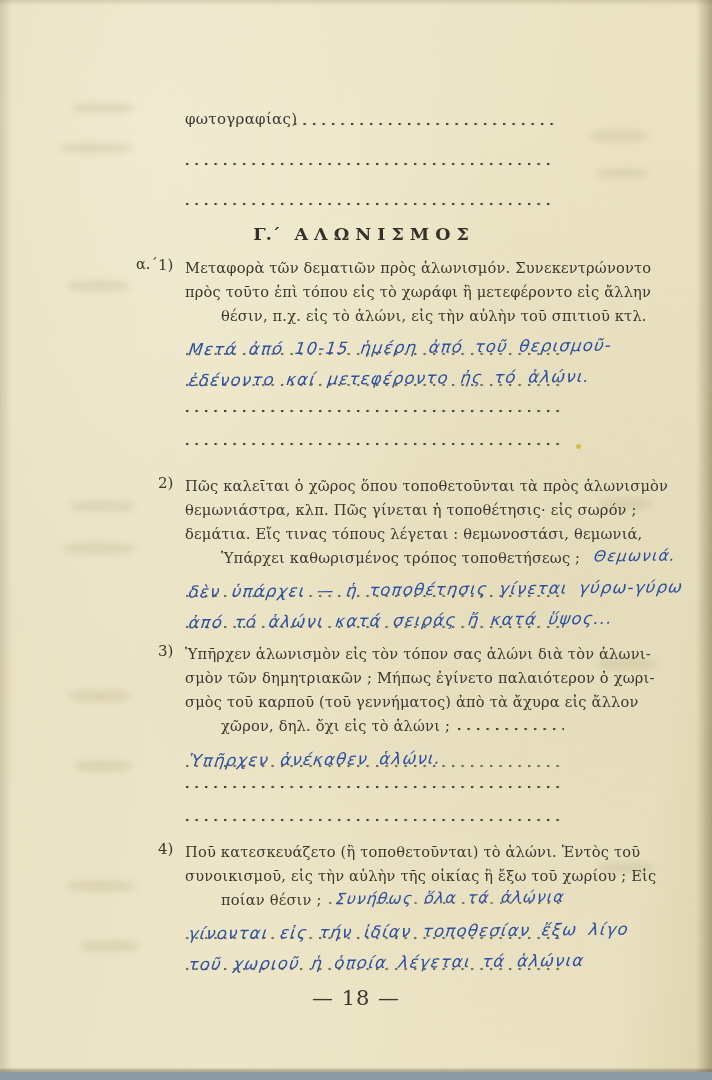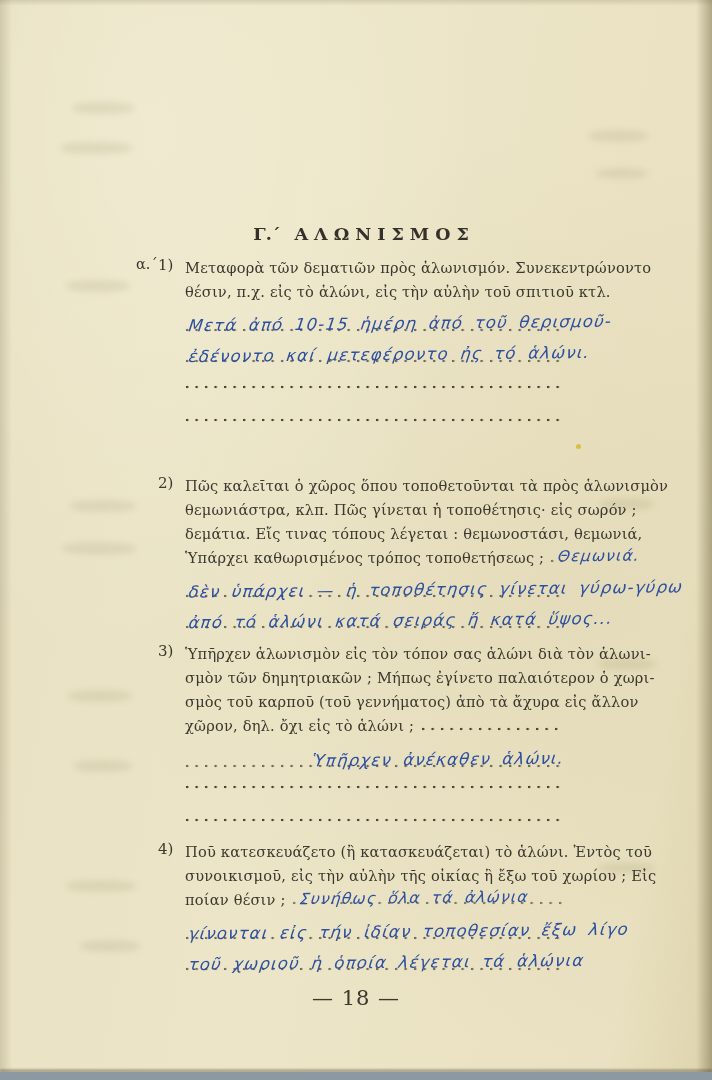--- a/index.html
+++ b/index.html
@@ -48,23 +48,23 @@
   
   .heading { position:absolute; left:0; top:224px; width:100%; text-align:center;
     font-weight:bold; font-size:17.5px; color:#34312a;margin-left:8px; }
   .heading .htitle { margin-left:14px; letter-spacing:6px; }
 
   
   .q { position:absolute; left:136px; width:428px; display:flex; }
   #q1 { top:256px; } #q2 { top:474px; } #q3 { top:642px; } #q4 { top:840px; }
   .marker { width:22px; font-size:14.5px; flex:none; }
   .qnum { width:27px; font-size:15px; flex:none; }
-  .qbody { flex:1; min-width:0;text-align:right; }
+  .qbody { flex:1; min-width:0; }
   .pline { font-size:14.6px; line-height:24px; letter-spacing:0.2px; white-space:nowrap; }
-  .flexline { display:flex; align-items:baseline; white-space:nowrap; }
+  .flexline { display:flex; align-items:baseline; white-space:nowrap;margin-left:36px; }
 
   
   .handline { position:relative; line-height:31px; height:31px; white-space:nowrap; }
   .handline::before { content:""; position:absolute; left:0; right:0; bottom:7px; height:4px;
     background-image:radial-gradient(circle at 2px 2px, rgba(70,66,50,0.75) 1.2px, transparent 1.6px);
     background-size:9.5px 4px; background-repeat:repeat-x; }
   .hand { position:relative; display:inline-block; transform:skewX(-8deg) rotate(-0.6deg);
     font-family:"DejaVu Sans","Liberation Sans",sans-serif; font-style:italic;
     color:#2d4f9f; font-size:16.5px; letter-spacing:1.2px; word-spacing:5px; }
   .handline .hand { padding-left:4px; }
@@ -104,30 +104,43 @@
   <div class="bt" style="left:62px;top:542px;width:74px;height:13px"></div>
   <div class="bt" style="left:600px;top:498px;width:54px;height:12px"></div>
   <div class="bt" style="left:598px;top:658px;width:58px;height:12px"></div>
   <div class="bt" style="left:68px;top:690px;width:64px;height:12px"></div>
   <div class="bt" style="left:74px;top:760px;width:58px;height:12px"></div>
   <div class="bt" style="left:66px;top:880px;width:70px;height:12px"></div>
   <div class="bt" style="left:80px;top:940px;width:60px;height:12px"></div>
   <div class="bt" style="left:598px;top:862px;width:56px;height:12px"></div>
   <div class="speck"></div>
 
+  <div class="top-block">
+    <div class="trow">
+      <span class="tlabel">φωτογραφίας)</span>
+      <span class="tlead after-label"></span>
+    </div>
+    <div class="trow">
+      <span class="tlead full"></span>
+    </div>
+    <div class="trow">
+      <span class="tlead full"></span>
+    </div>
+  </div>
 
   <div class="heading">
     <span class="hprefix">Γ.΄</span><span class="htitle">ΑΛΩΝΙΣΜΟΣ</span>
   </div>
 
   <div class="q" id="q1">
     <span class="marker">α.΄</span>
     <span class="qnum">1)</span>
     <div class="qbody">
       <div class="pline">Μεταφορὰ τῶν δεματιῶν πρὸς ἁλωνισμόν. Συνεκεντρώνοντο</div>
+      <div class="pline">πρὸς τοῦτο ἐπὶ τόπου εἰς τὸ χωράφι ἢ μετεφέροντο εἰς ἄλλην</div>
       <div class="pline flexline">
         <span>θέσιν, π.χ. εἰς τὸ ἁλώνι, εἰς τὴν αὐλὴν τοῦ σπιτιοῦ κτλ.</span>
         <span class="lead"></span>
       </div>
       <div class="handline gap-ans">
         <span class="hand">Μετά ἀπό 10-15 ἡμέρη ἀπό τοῦ θερισμοῦ-</span>
       </div>
       <div class="handline">
         <span class="hand">ἐδένοντο καί μετεφέροντο ἠς τό ἁλώνι.</span>
       </div>
@@ -174,21 +187,21 @@
       </div>
       <div class="dotrow gap-q3-dots1"></div>
       <div class="dotrow gap-q3-dots2"></div>
     </div>
   </div>
 
   <div class="q" id="q4">
     <span class="marker"></span>
     <span class="qnum">4)</span>
     <div class="qbody">
-      <div class="pline">Ποῦ κατεσκευάζετο (ἢ κατασκευάζεται) τὸ ἁλώνι. Ἐντὸς τοῦ</div>
+      <div class="pline">Ποῦ κατεσκευάζετο (ἢ τοποθετοῦνται) τὸ ἁλώνι. Ἐντὸς τοῦ</div>
       <div class="pline">συνοικισμοῦ, εἰς τὴν αὐλὴν τῆς οἰκίας ἢ ἔξω τοῦ χωρίου ; Εἰς</div>
       <div class="pline flexline">
         <span>ποίαν θέσιν ;</span>
         <span class="handlead">
           <span class="hand">Συνήθως ὅλα τά ἀλώνια</span>
         </span>
       </div>
       <div class="handline gap-ans">
         <span class="hand">γίνονται εἰς τήν ἰδίαν τοποθεσίαν ἔξω λίγο</span>
       </div>

